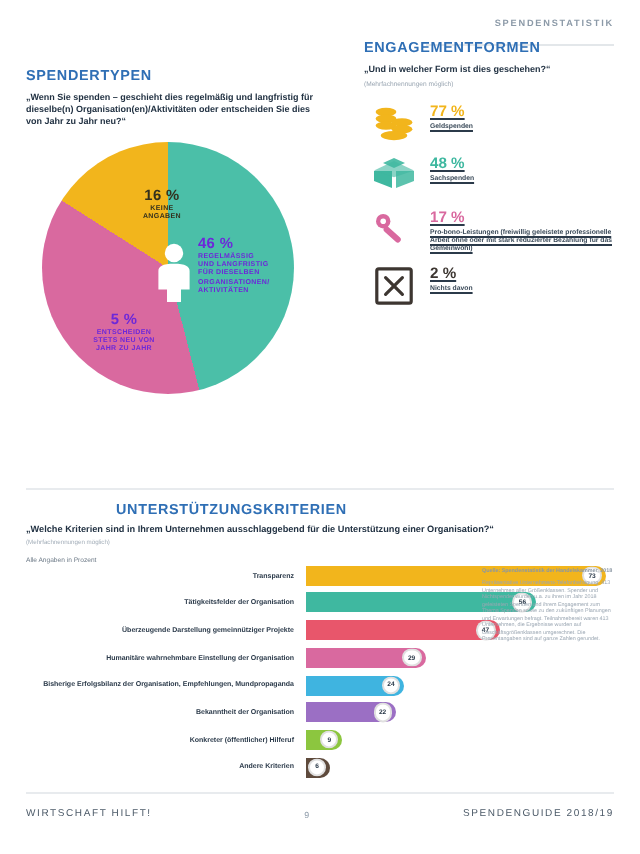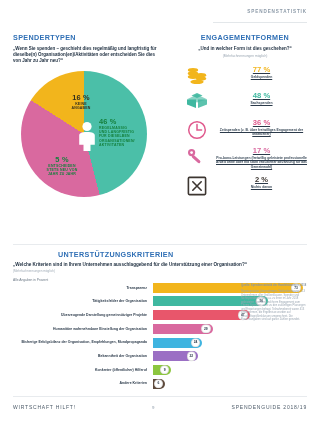--- a/index.html
+++ b/index.html
@@ -18,21 +18,21 @@
     font-size:4.6px;letter-spacing:.9px;
     color:#8c9aa8;text-transform:uppercase;font-weight:700;
   }
   .topline{
     position:absolute;top:22px;right:13px;width:94px;height:1px;
     background:#e3e7ea;
   }
 
   
   .col-left{position:absolute;left:13px;top:33px;width:150px;}
-  .col-right{position:absolute;left:182px;top:33px;width:126px;text-align:center;}
+  .col-right{position:absolute;left:182px;top:19px;width:126px;}
 
   .sec-title{
     font-size:7.2px;font-weight:700;letter-spacing:.35px;
     color:#2f6fb5;text-transform:uppercase;margin:0 0 4px 0;
   }
   .sec-q{
     font-size:4.5px;line-height:6.2px;font-weight:700;color:#223243;
     margin:0 0 2px 0;
   }
   .sec-sub{
@@ -46,21 +46,21 @@
     background:
       conic-gradient(
         #4bbfa8 0deg 165.6deg,
         #d9699f 165.6deg 302.4deg,
         #f2b51c 302.4deg 360deg
       );
   }
   .pie-person{
     position:absolute;left:63px;top:52px;width:22px;height:30px;
   }
-  .slice-lab{position:absolute;text-align:center;color:#15803d;}
+  .slice-lab{position:absolute;text-align:center;color:#6d28d9;}
   .slice-pct{font-size:7.4px;font-weight:700;line-height:9px;letter-spacing:.2px;}
   .slice-txt{font-size:3.5px;font-weight:700;line-height:4.3px;letter-spacing:.2px;text-transform:uppercase;}
   .lab-green{left:86px;top:48px;width:60px;}
   .lab-green .slice-pct, .lab-green .slice-txt{text-align:left;}
   .lab-pink{left:18px;top:86px;width:62px;}
   .lab-yellow{left:44px;top:24px;width:48px;color:#3f3118;}
   .lab-yellow .slice-pct,.lab-yellow .slice-txt{color:#33301d;}
 
   
   .eng-list{margin-top:6px;}
@@ -207,32 +207,20 @@
               <path d="M6.5 3.5 12 6l5.5-2.5L12 1z" opacity=".9"></path>
             </g>
           </svg>
         </div>
         <div class="eng-body">
           <div class="eng-pct c-teal">48 %</div>
           <div class="eng-cap">Sachspenden</div>
         </div>
       </div>
 
-      <div class="eng-row">
-        <div class="eng-icon">
-          <svg width="22" height="22" viewBox="0 0 22 22">
-            <circle cx="11" cy="11" r="8.3" fill="none" stroke="#e05b8e" stroke-width="1.5"></circle>
-            <path d="M11 5.6V11h4.6" fill="none" stroke="#e05b8e" stroke-width="1.5" stroke-linecap="round"></path>
-          </svg>
-        </div>
-        <div class="eng-body">
-          <div class="eng-pct c-pink">36 %</div>
-          <div class="eng-cap">Zeitspenden (z. B. über freiwilliges Engagement der Mitarbeiter)</div>
-        </div>
-      </div>
 
       <div class="eng-row">
         <div class="eng-icon">
           <svg width="22" height="22" viewBox="0 0 22 22">
             <g fill="#d9699f">
               <circle cx="5.6" cy="5.6" r="3.6"></circle>
               <circle cx="5.6" cy="5.6" r="1.4" fill="#ffffff"></circle>
               <rect x="7.2" y="7.6" width="10.5" height="3" rx="1.5" transform="rotate(42 7.2 7.6)"></rect>
             </g>
           </svg>

